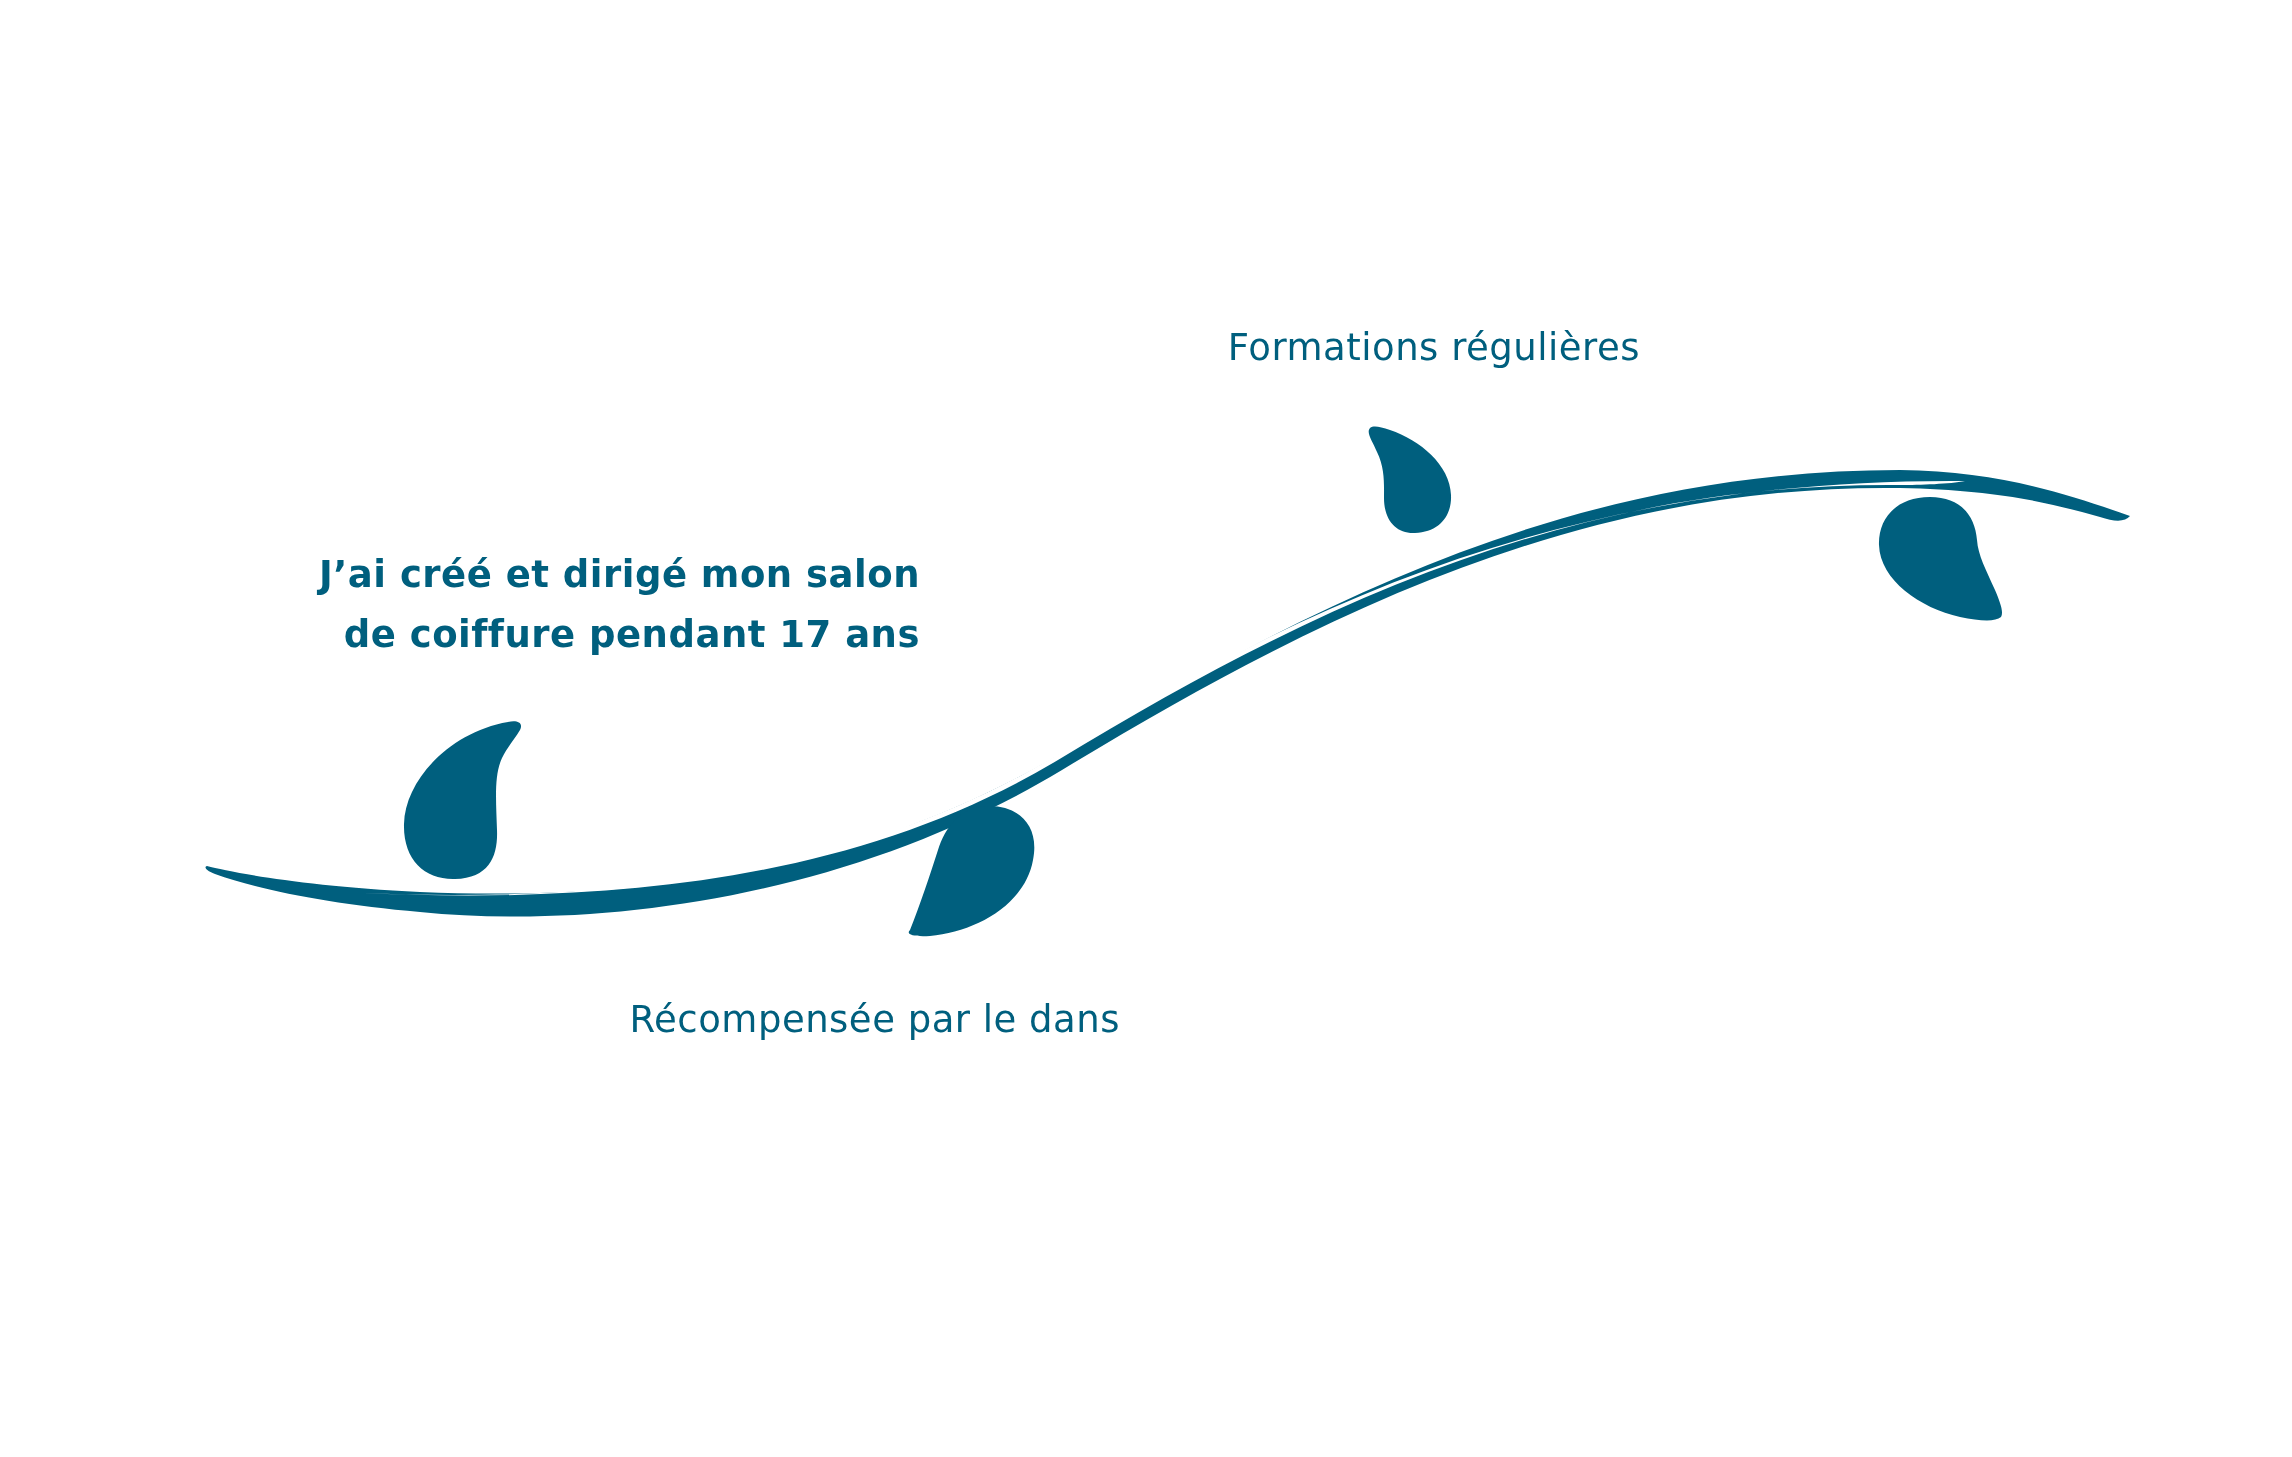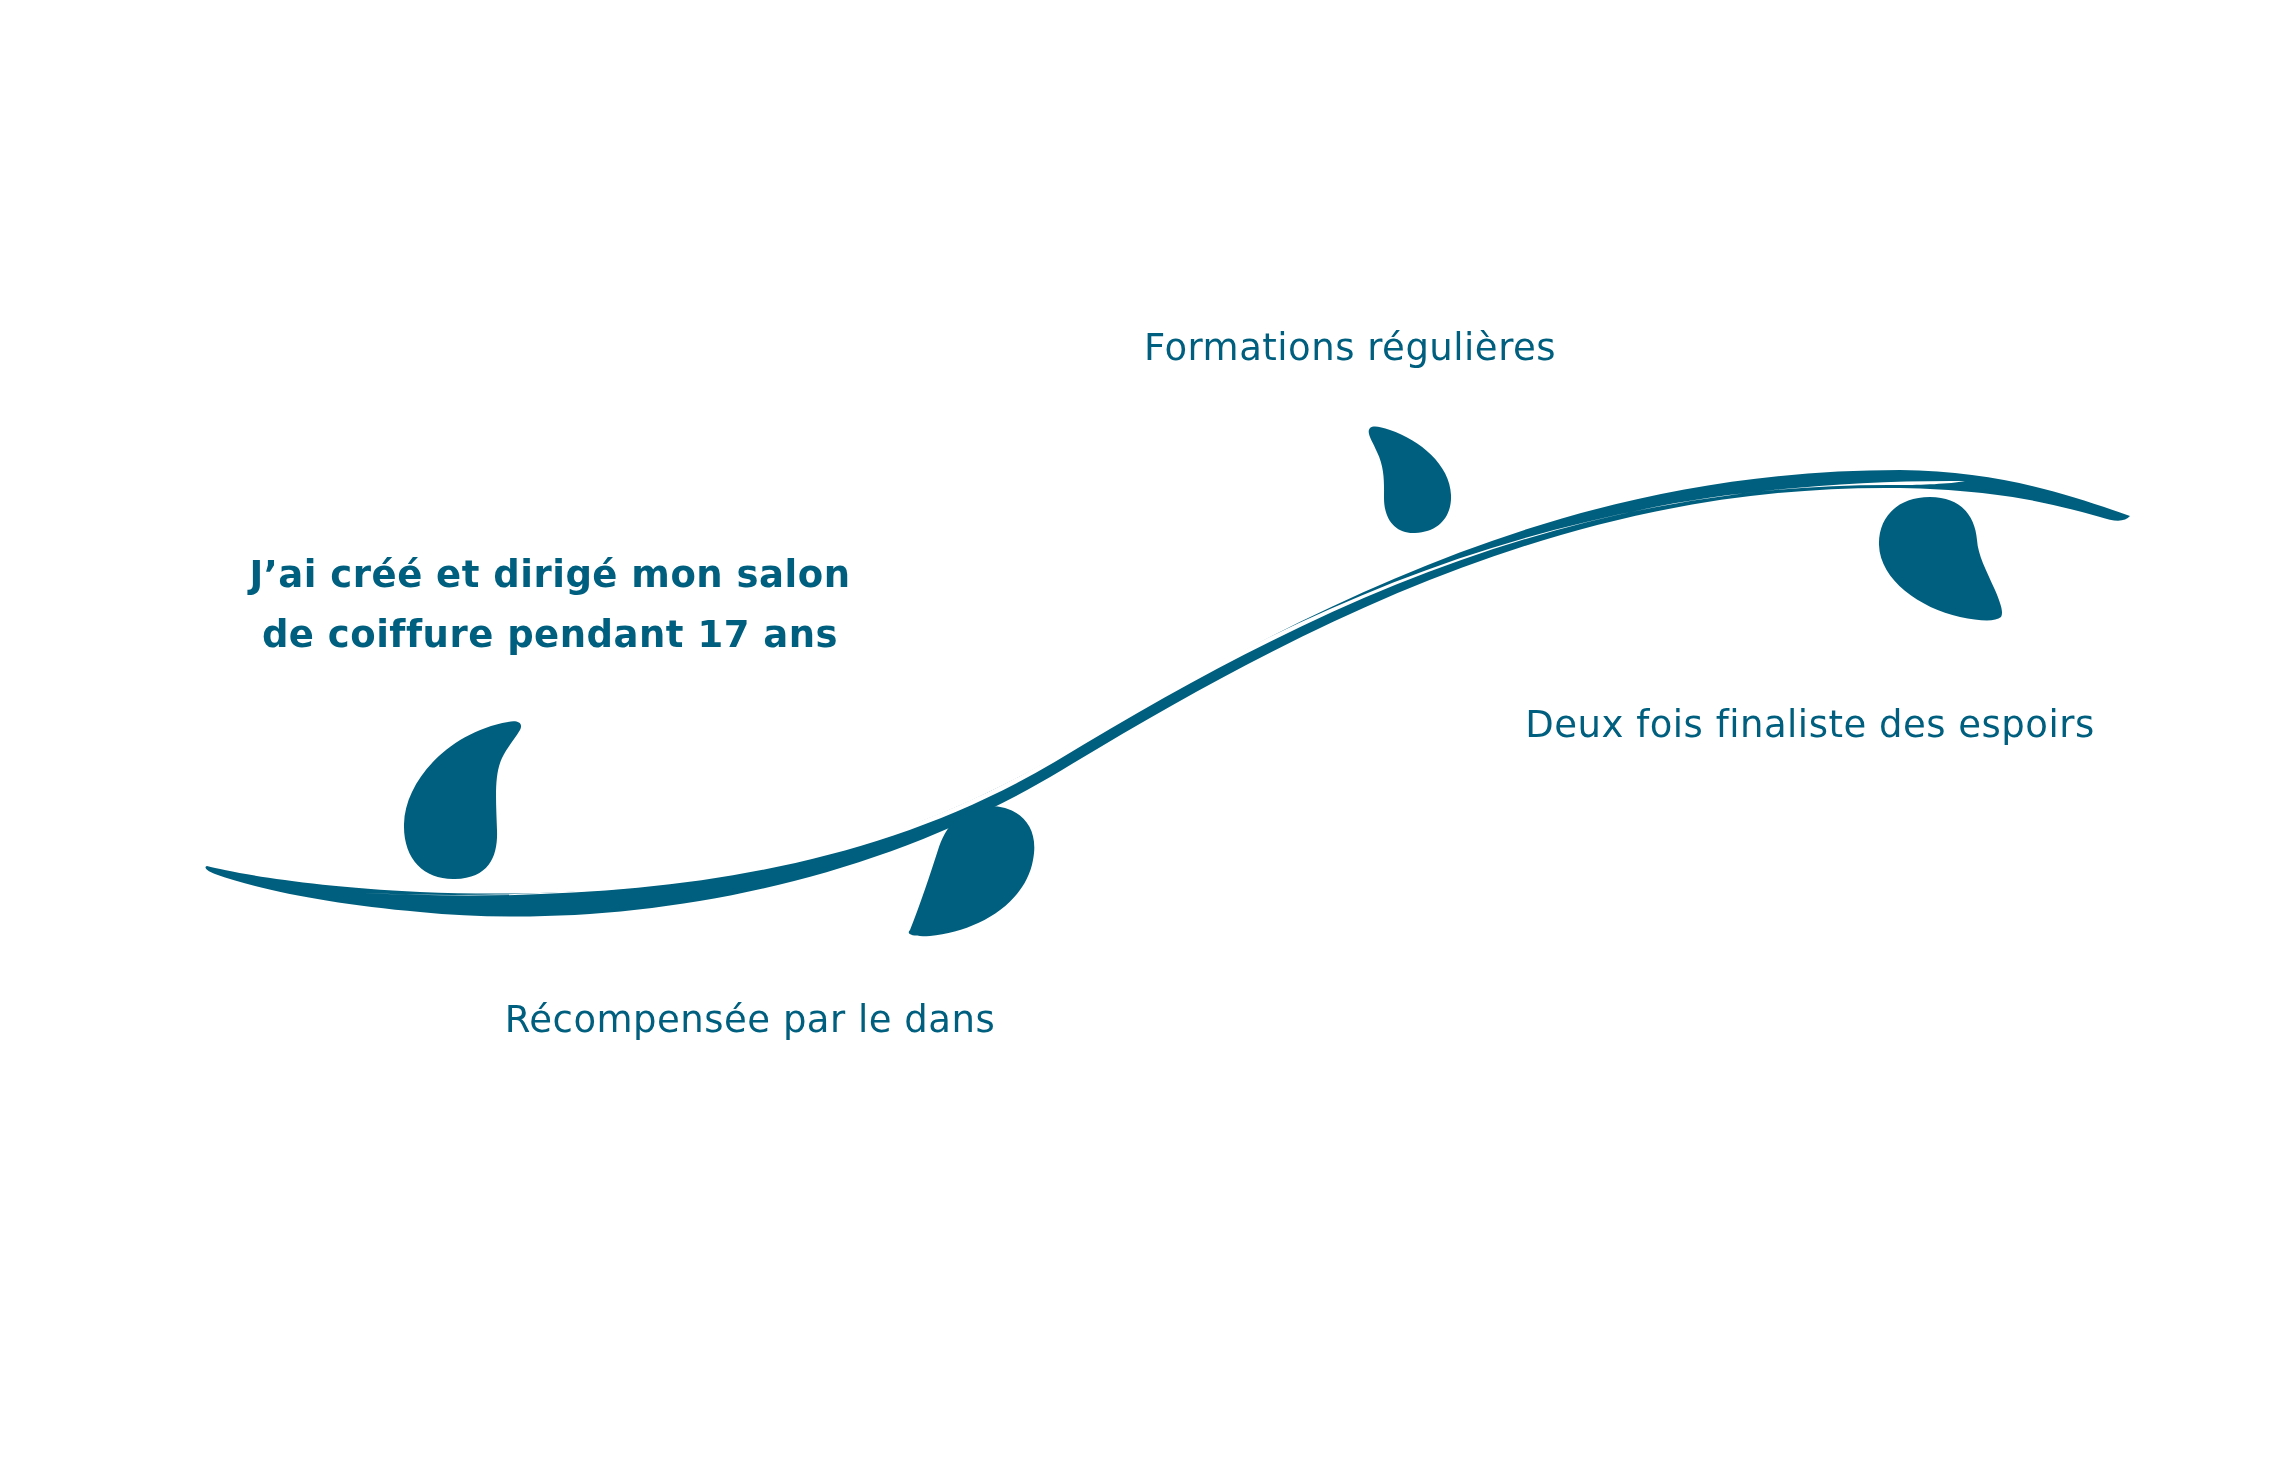--- a/index.html
+++ b/index.html
@@ -18,21 +18,21 @@
   .label {
     position: absolute;
     color: #005f7e;
     font-family: "DejaVu Sans", sans-serif;
     font-size: 37px;
     line-height: 60px;
     text-align: center;
     white-space: nowrap;
     letter-spacing: 0.5px;
   }
-  .label span { display: block; }
+  .label span { display: block; text-align: right; }
   #label-salon { left: 180px; top: 545px; width: 740px; font-weight: bold; }
   #label-formations { left: 1060px; top: 318px; width: 580px; }
   #label-espoirs { left: 1400px; top: 695px; width: 820px; }
   #label-cci { left: 380px; top: 990px; width: 740px; }
 </style>
 </head>
 <body>
 
 <div id="canvas">
 
@@ -92,20 +92,19 @@
   <div class="label" id="label-salon">
     <span>J’ai créé et dirigé mon salon</span>
     <span>de coiffure pendant 17 ans</span>
   </div>
 
   <div class="label" id="label-formations">
     <span>Formations régulières</span>
   </div>
 
   <div class="label" id="label-espoirs">
-    <span>Deux fois finaliste des espoirs</span>
   </div>
 
   <div class="label" id="label-cci">
     <span>Récompensée par le dans</span>
   </div>
 
 </div>
 
 </body></html>

